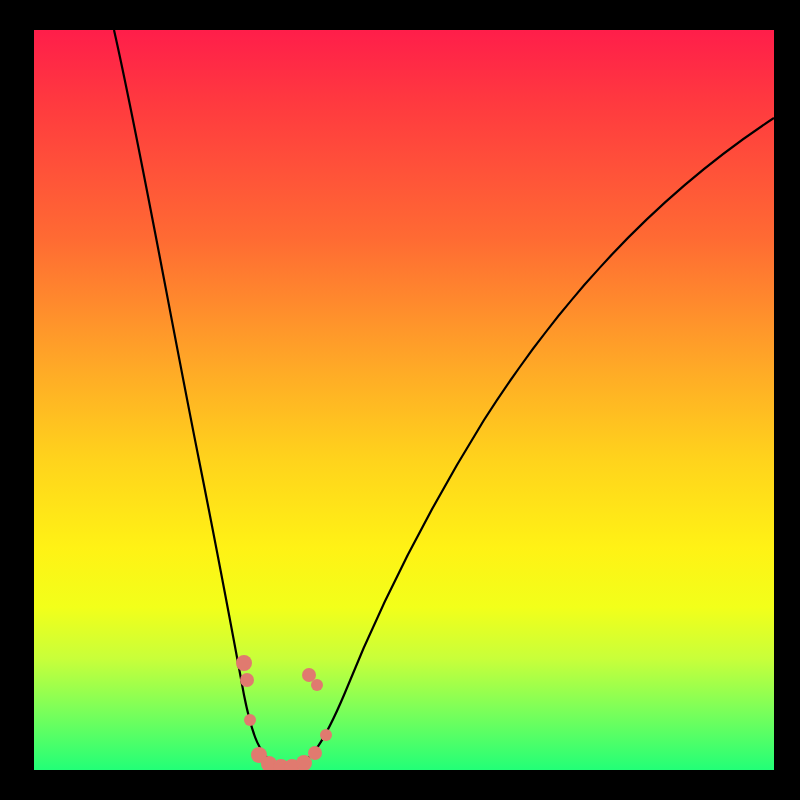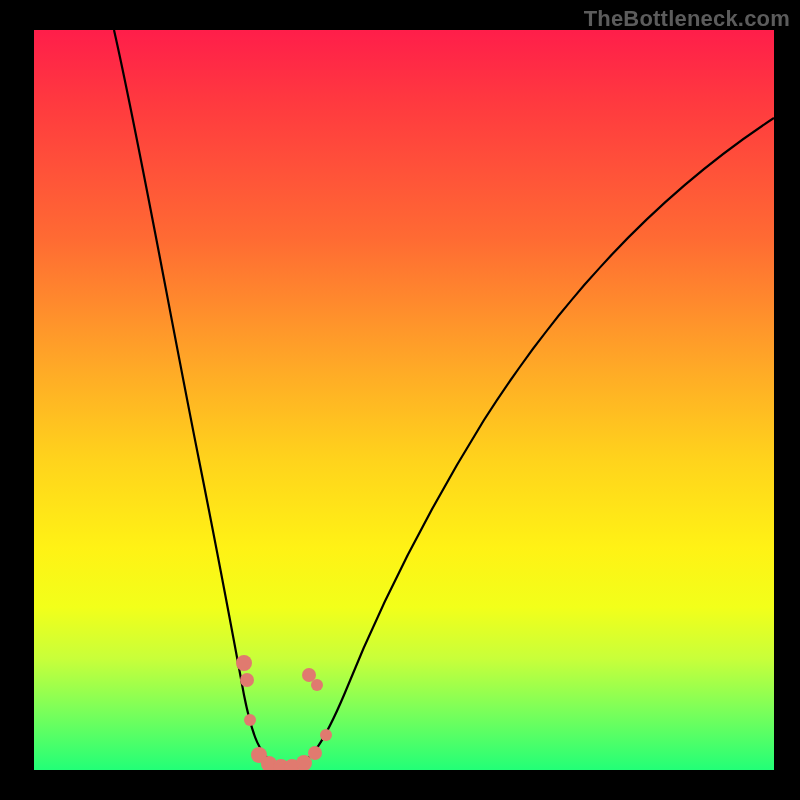--- a/index.html
+++ b/index.html
@@ -58,21 +58,20 @@
     stroke-width: 2.2;
   }
   .dot {
     fill: #e07a6f;
   }
 </style>
 </head>
 <body>
 
 <div class="frame">
-  <div class="watermark">TheBottleneck.com</div>
 
   <div class="plot-area">
     <svg class="curve" viewBox="0 0 740 740" preserveAspectRatio="none">
       <path d="M80,0
                C105,110 135,280 165,430
                C185,530 198,600 210,665
                C218,705 226,728 245,737"></path>
       <path d="M260,737
                C276,733 290,712 310,665
                C340,590 385,495 450,390

